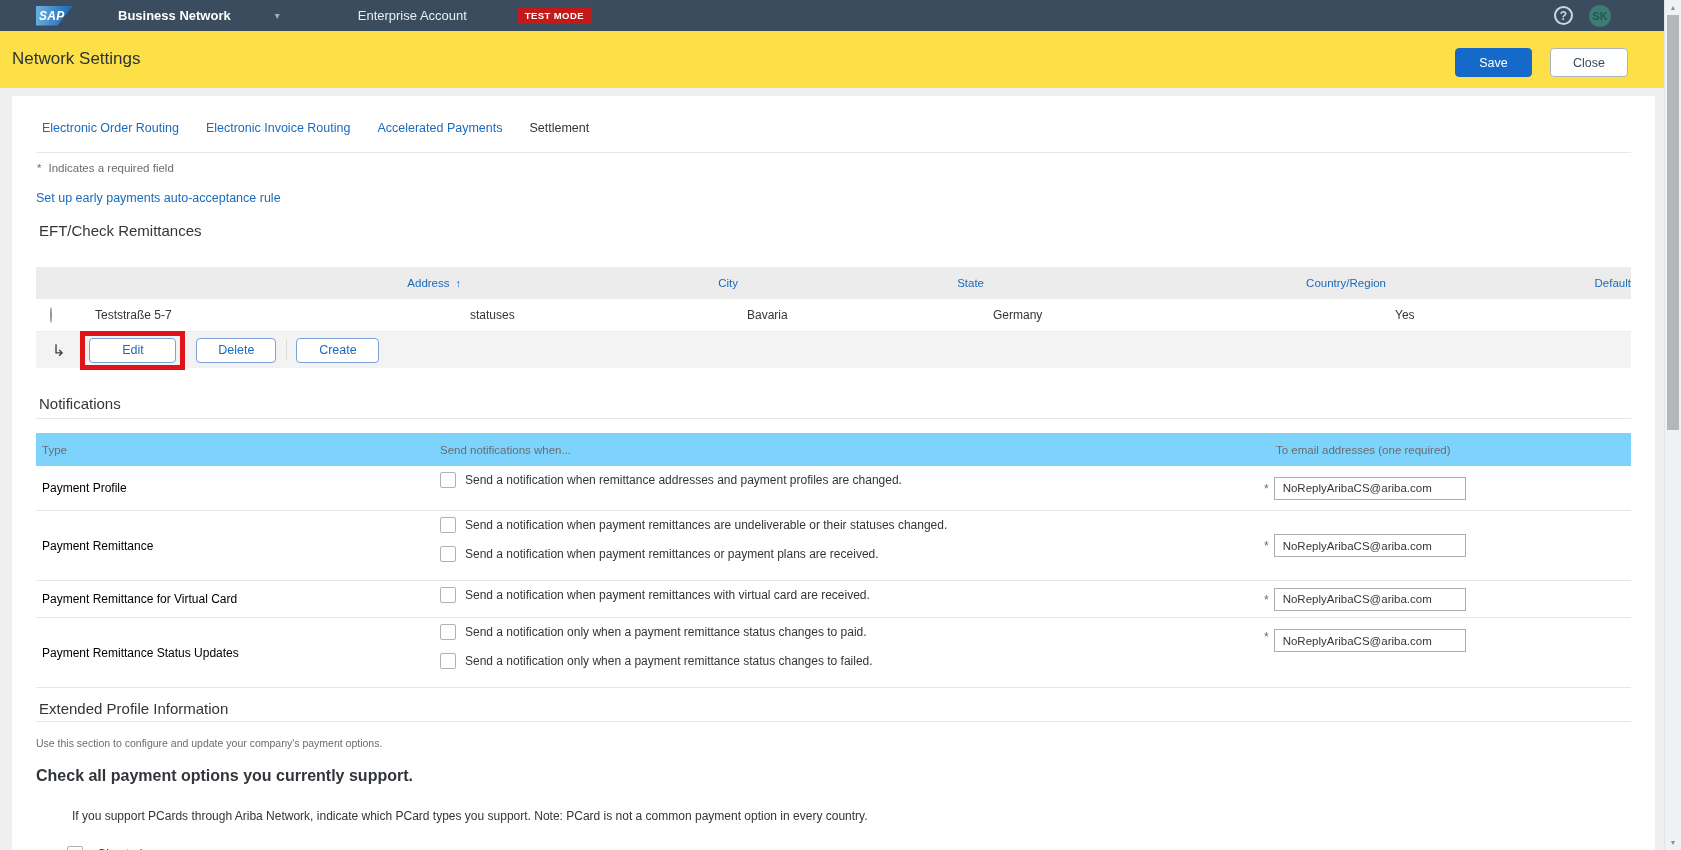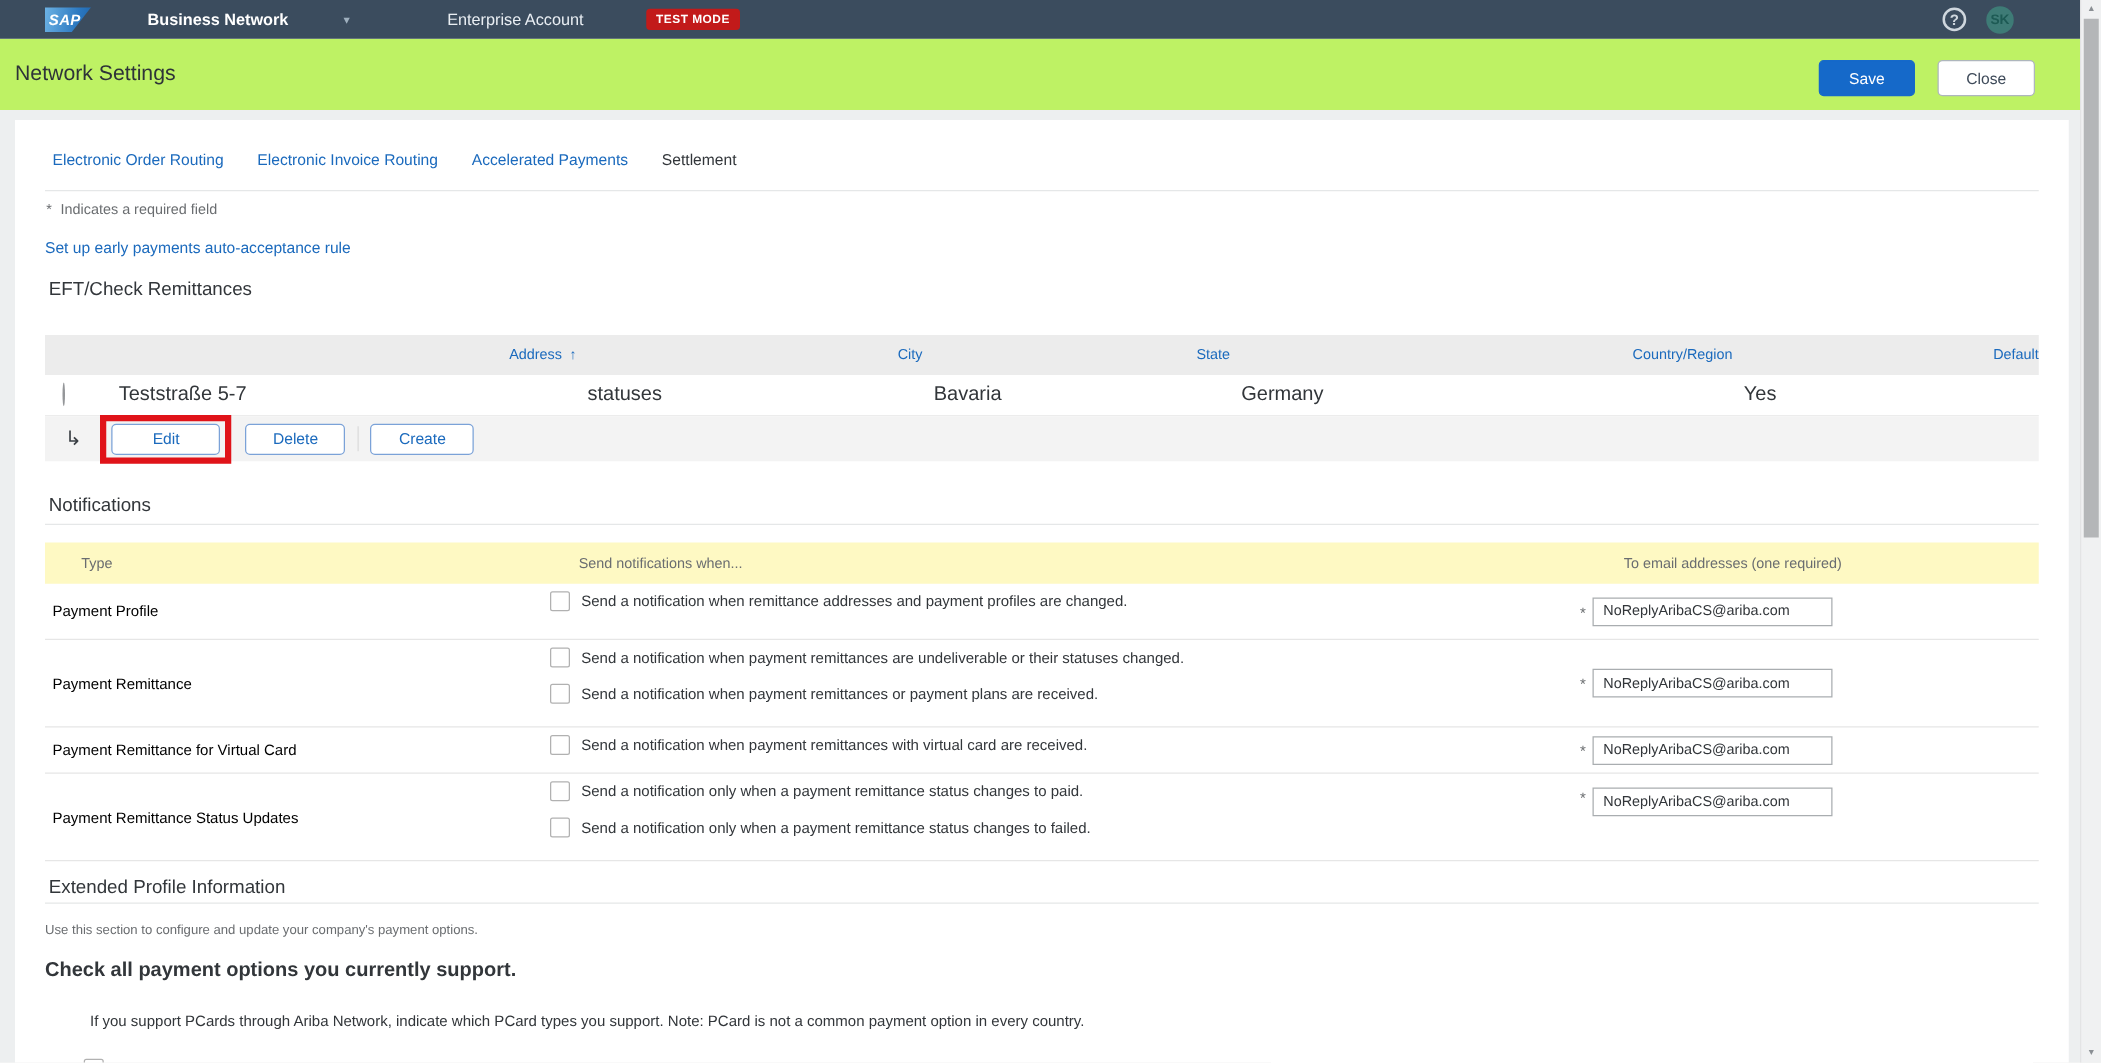--- a/index.html
+++ b/index.html
@@ -18,21 +18,21 @@
   .account { color:#e9eef3; font-size:13px; margin-left:40px; }
   .test-badge { background:#c21a1a; color:#fff; font-size:9.5px; font-weight:bold;
     padding:3px 8px; border-radius:3px; margin-left:12px; letter-spacing:.4px; }
   .topbar-right { margin-left:auto; margin-right:70px; display:flex; align-items:center; gap:16px; }
   .help-icon { width:19px; height:19px; border:2px solid #cfd7de; border-radius:50%;
     color:#cfd7de; font-size:12px; font-weight:bold; display:flex; align-items:center; justify-content:center; }
   .avatar { width:22px; height:22px; border-radius:50%; background:#3e7b76; color:#1d5a54;
     font-size:11px; font-weight:bold; display:flex; align-items:center; justify-content:center; }
 
   
-  .header-bar { position:absolute; left:0; top:31px; width:1664px; height:57px; background:#bef264; }
+  .header-bar { position:absolute; left:0; top:31px; width:1664px; height:57px; background:#fde047; }
   .page-title { position:absolute; left:12px; top:18px; font-size:17px; color:#2e3338; }
   .btn-save { position:absolute; top:17px; right:132px; width:77px; height:29px; background:#1569c9;
     color:#fff; border:1px solid #1569c9; border-radius:4px; font-size:12.5px; font-family:inherit; }
   .btn-close { position:absolute; top:17px; right:36px; width:78px; height:29px; background:#fff;
     color:#3e4a59; border:1px solid #aeb6bd; border-radius:4px; font-size:12.5px; font-family:inherit; }
 
   
   .card { position:absolute; left:12px; top:96px; width:1643px; height:754px; background:#ffffff; overflow:hidden; }
 
   .tabs { margin:19px 0 0 30px; height:26px; display:flex; align-items:center; gap:27px; }
@@ -44,40 +44,40 @@
   .required-note .star { margin-right:7px; }
   .early-link { display:inline-block; margin:17px 0 0 24px; font-size:12.5px; color:#1b6abd; text-decoration:none; }
   .section-heading { margin:16px 0 0 27px; font-size:15px; color:#32363a; font-weight:400; }
 
   
   .rem-table { margin:28px 24px 0 24px; width:1595px; }
   .rem-grid { display:grid; grid-template-columns:50px 375px 277px 246px 402px 1fr; align-items:center; }
   .rem-head { background:#ececec; height:32px;text-align:right; }
   .rem-head .cell { color:#1b6abd; font-size:11.5px; padding-left:9px; }
   .rem-row { background:#fff; height:33px; border-bottom:1px solid #ececec; }
-  .rem-row .cell { color:#32363a; font-size:16px; padding-left:9px; }
+  .rem-row .cell { color:#32363a; font-size:12px; padding-left:9px; }
   .radio { width:17px; height:17px; border:1px solid #949699; border-radius:50%; background:#fff; margin-left:14px; }
   .sort-arrow { font-size:11px; margin-left:6px; }
 
   .action-strip { background:#f3f3f3; height:36px; display:flex; align-items:center; }
   .return-arrow { color:#3a3f44; font-size:16px; margin-left:16px; }
   .act-btn { height:25px; background:#fff; border:1px solid #7ba2d8; border-radius:4px;
     color:#1b6abd; font-size:12.5px; font-family:inherit; }
   .edit-wrap { position:relative; margin-left:24px; }
   .edit-wrap .act-btn { width:87px; }
   .red-highlight { position:absolute; left:-9px; right:-9px; top:-7px; bottom:-7px;
     border:5px solid #e01319; pointer-events:none; }
   .btn-delete { width:80px; margin-left:20px; }
   .act-divider { width:1px; height:20px; background:#dcdcdc; margin-left:10px; }
   .btn-create { width:83px; margin-left:9px; }
 
   
   .ntable { margin:14px 24px 0 24px; width:1595px; }
   .ngrid { display:grid; grid-template-columns:404px 791px 1fr; }
-  .nhead { background:#fef9c3; height:33px; align-items:center;padding-left:23px; }
+  .nhead { background:#7dd3fc; height:33px; align-items:center; }
   .nhead .cell { color:#6a6d70; font-size:11.5px; }
   .nhead .c1 { padding-left:6px; }
   .nhead .c3 { padding-left:45px; }
   .nrow { border-bottom:1px solid #e6e6e6; }
   .nrow .type { font-size:12px; color:#000000; padding-left:6px; display:flex; align-items:center; }
   .opts { display:flex; flex-direction:column; gap:13px; padding:6px 0; }
   .opt { display:flex; align-items:center; }
   .cb { width:16px; height:16px; border:1px solid #b1b1b1; border-radius:2px; background:#fff; flex:none; }
   .opt span.txt { font-size:12px; color:#32363a; margin-left:9px; }
   .emailcell { display:flex; align-items:center; padding-left:33px; }

